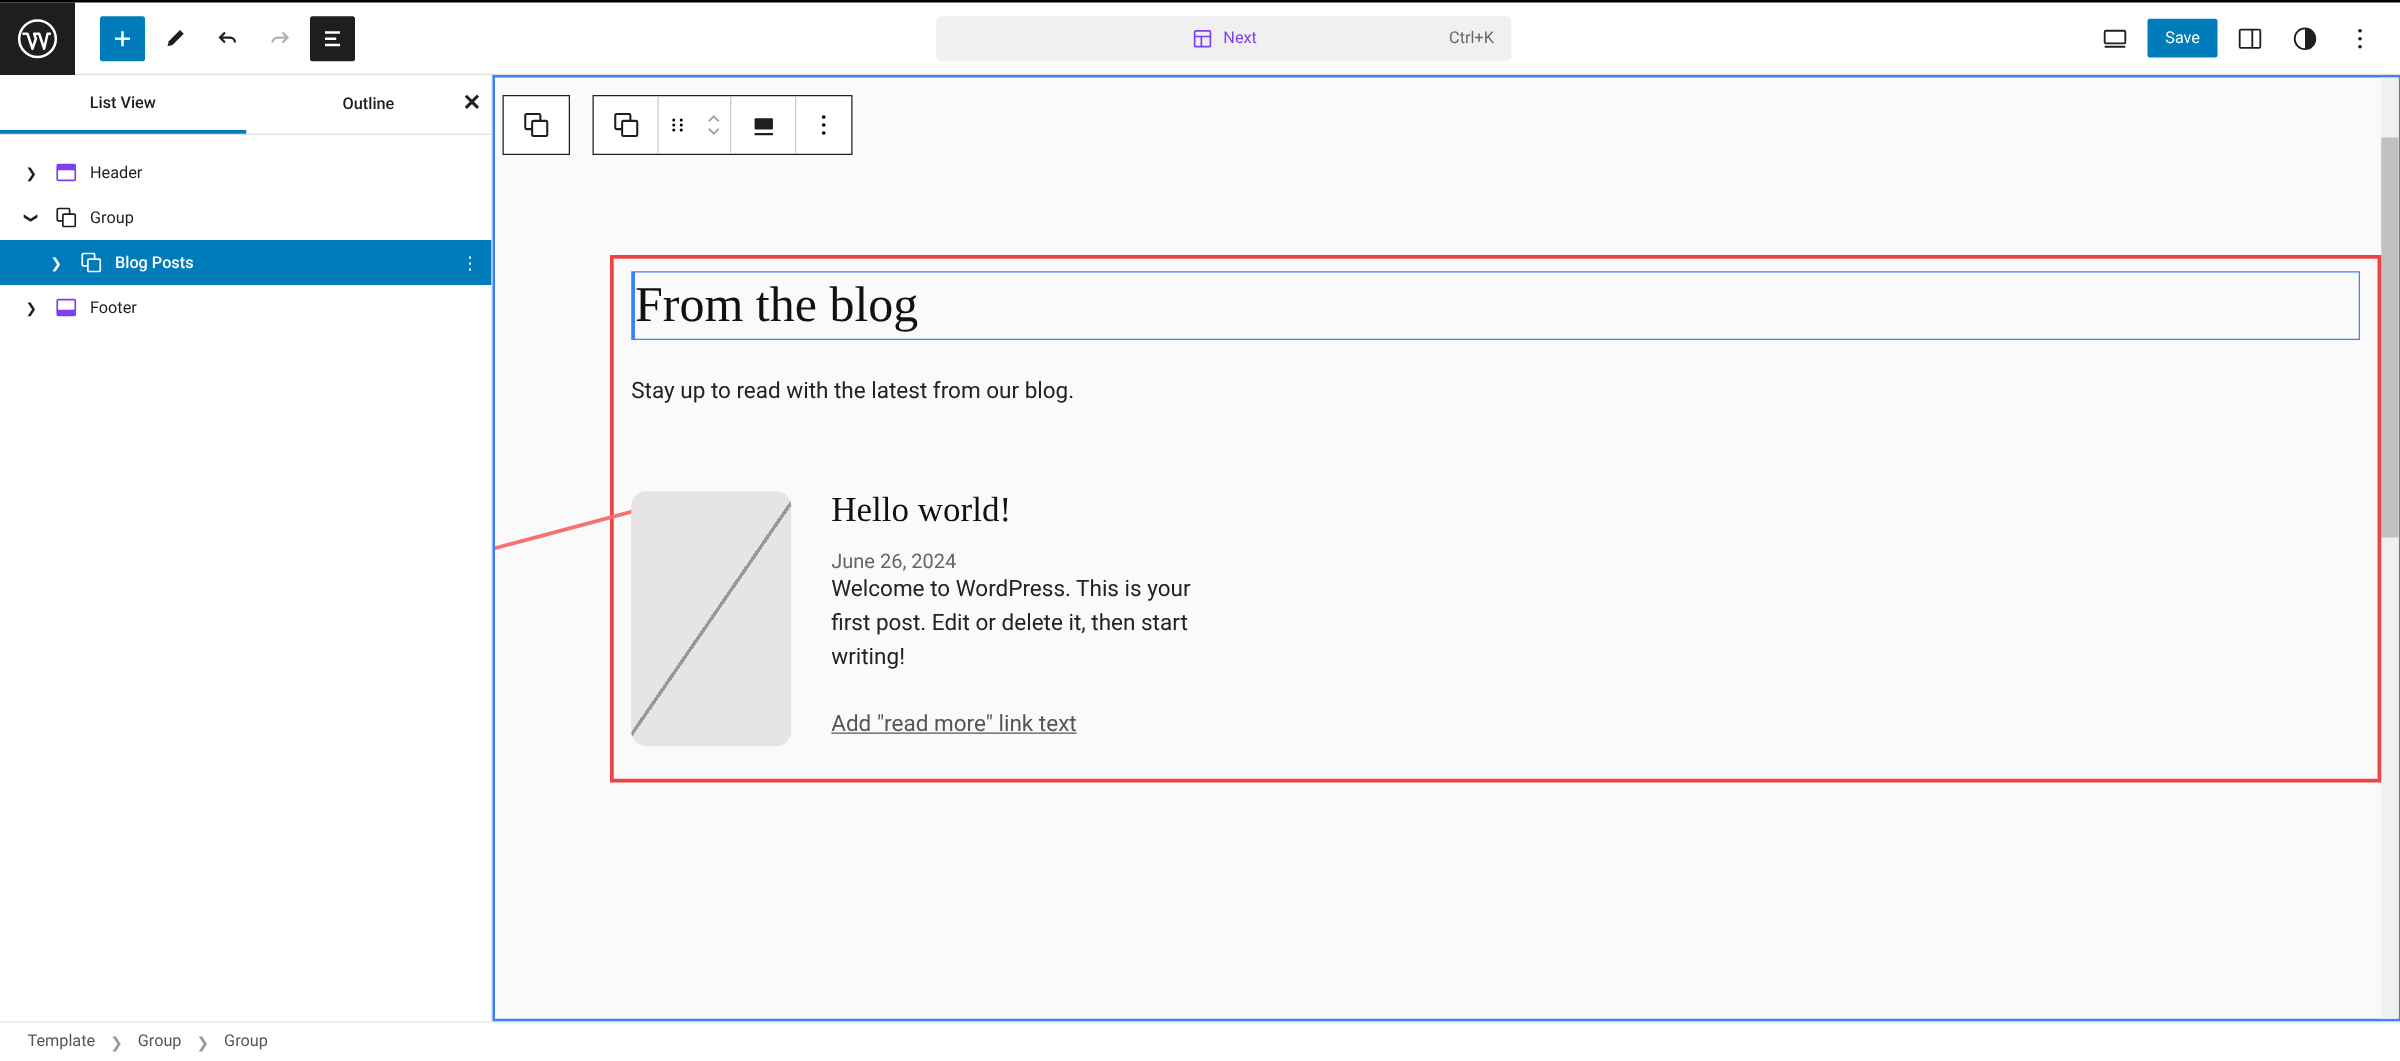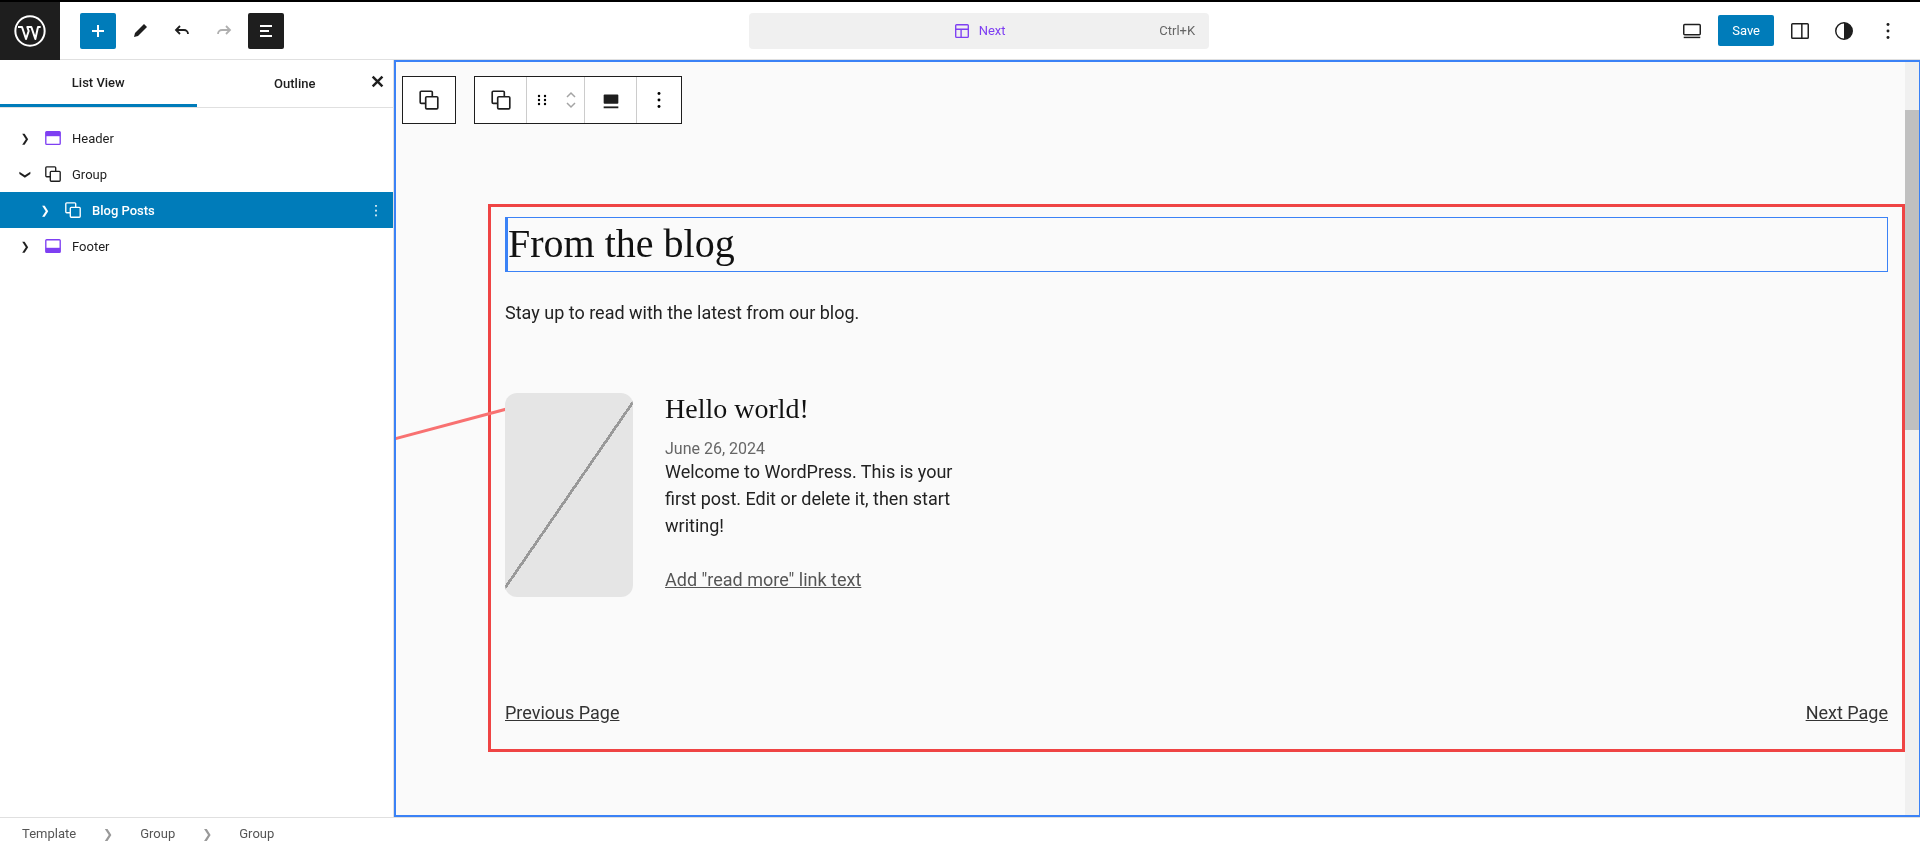--- a/index.html
+++ b/index.html
@@ -49,21 +49,21 @@
 .post-body { flex: 0 0 310px; }
 .post-title { font-family: Georgia, serif; font-size: 28px; color: #111; }
 .post-date { margin-top: 14px; color: #666; font-size: 16px; }
 .post-excerpt { font-size: 18px; line-height: 1.5; color: #222; }
 .read-more { display: inline-block; margin-top: 30px; font-size: 18px; color: #555; text-decoration: underline; cursor: pointer; }
 .pager { display: flex; justify-content: space-between; margin-top: 105px; }
 .pager a { font-size: 18px; color: #333; text-decoration: underline; cursor: pointer; }
 .arrow { position: absolute; left: -48px; top: 186px; pointer-events: none; }
 .scrollbar-fake { position: absolute; right: 0; top: 0; width: 14px; height: 100%; background: #f0f0f0; }
 .scroll-thumb { position: absolute; right: 0; top: 48px; width: 14px; height: 320px; background: #c0c0c0; }
-.breadcrumbs { height: 32px; display: flex; align-items: center; padding-left: 22px; gap: 27px; font-size: 13px; color: #555; border-top: 1px solid #e0e0e0; background: #fff; }
+.breadcrumbs { height: 32px; display: flex; align-items: center; padding-left: 22px; gap: 12px; font-size: 13px; color: #555; border-top: 1px solid #e0e0e0; background: #fff; }
 .crumb-sep { font-size: 12px; color: #999; }
 svg { display: block; }
 </style>
 </head>
 <body>
 
 <div class="top-bar">
   <div class="wp-logo">
     <svg viewBox="0 0 24 24">
         <circle cx="12" cy="12" r="11" fill="none" stroke="#fff" stroke-width="1.5"></circle>
@@ -266,24 +266,20 @@
         <div class="post-card">
           <div class="thumb"></div>
           <div class="post-body">
             <div class="post-title">Hello world!</div>
             <div class="post-date">June 26, 2024</div>
             <div class="post-excerpt">Welcome to WordPress. This is your first post. Edit or delete it, then start writing!</div>
             <a class="read-more">Add "read more" link text</a>
           </div>
         </div>
 
-        <div class="pager">
-          <a>Previous Page</a>
-          <a>Next Page</a>
-        </div>
       </div>
     </div>
   </div>
 </div>
 
 <div class="breadcrumbs">
   <span>Template</span>
   <span class="crumb-sep">❯</span>
   <span>Group</span>
   <span class="crumb-sep">❯</span>

